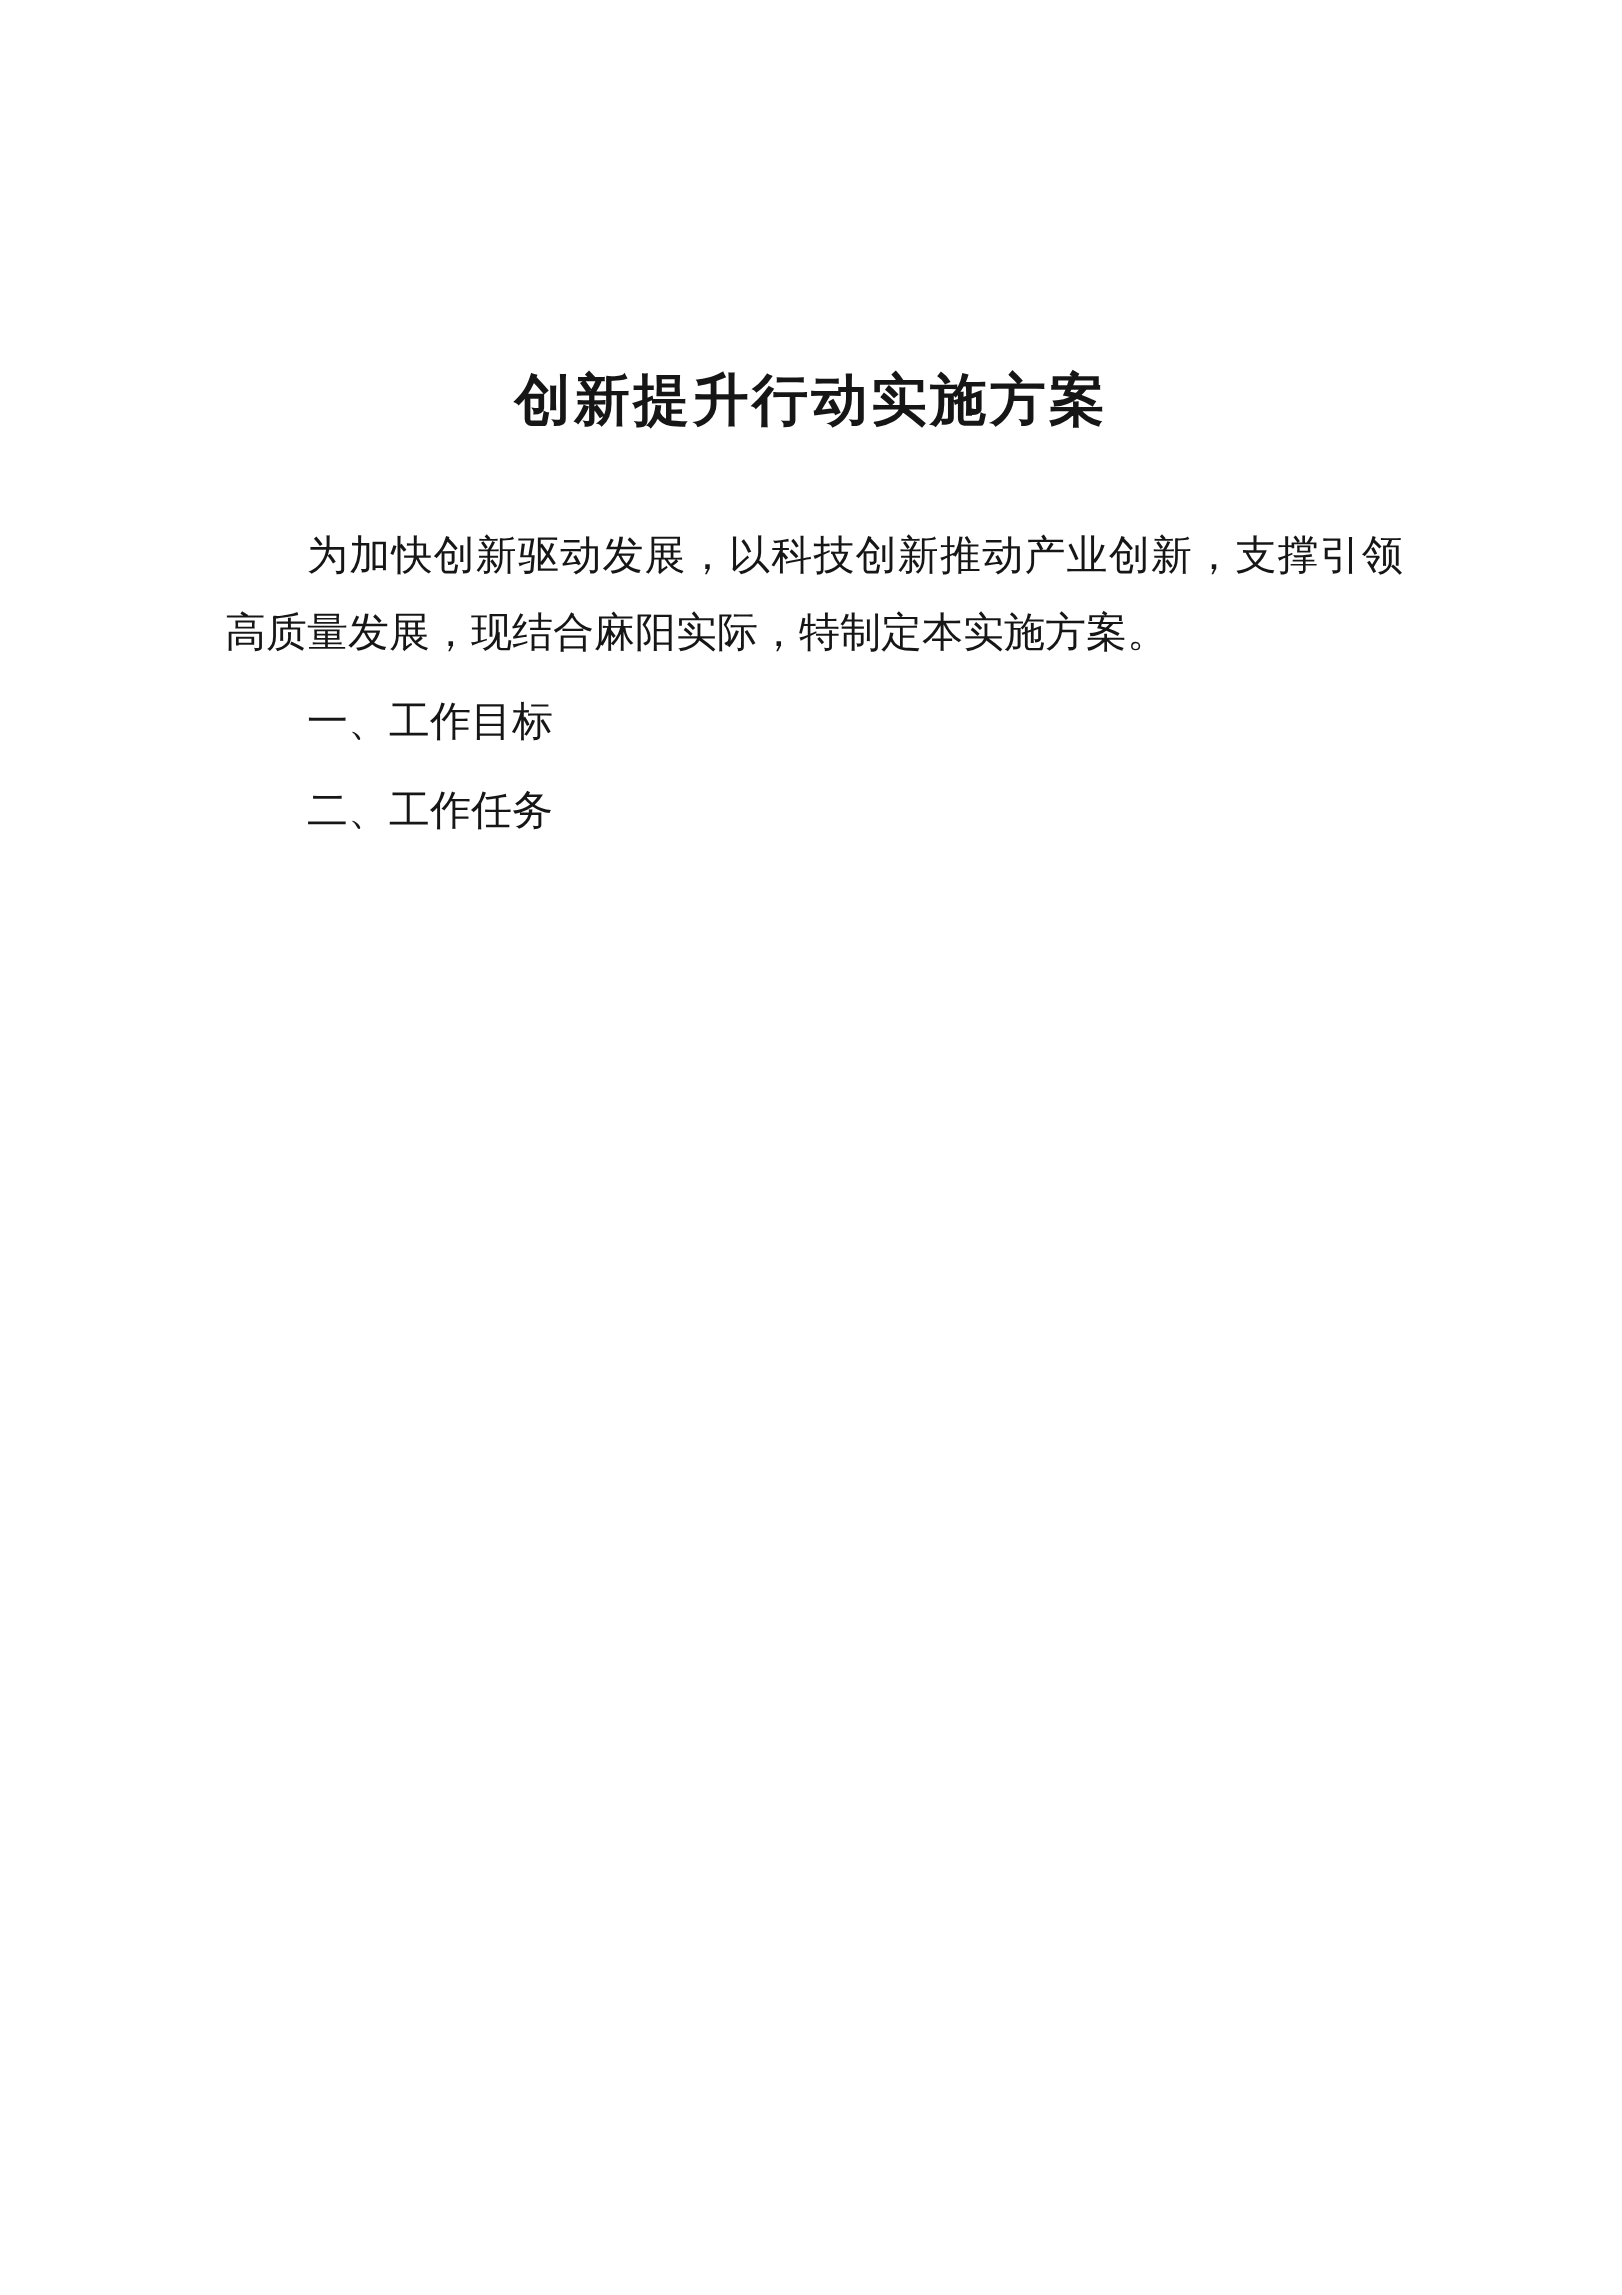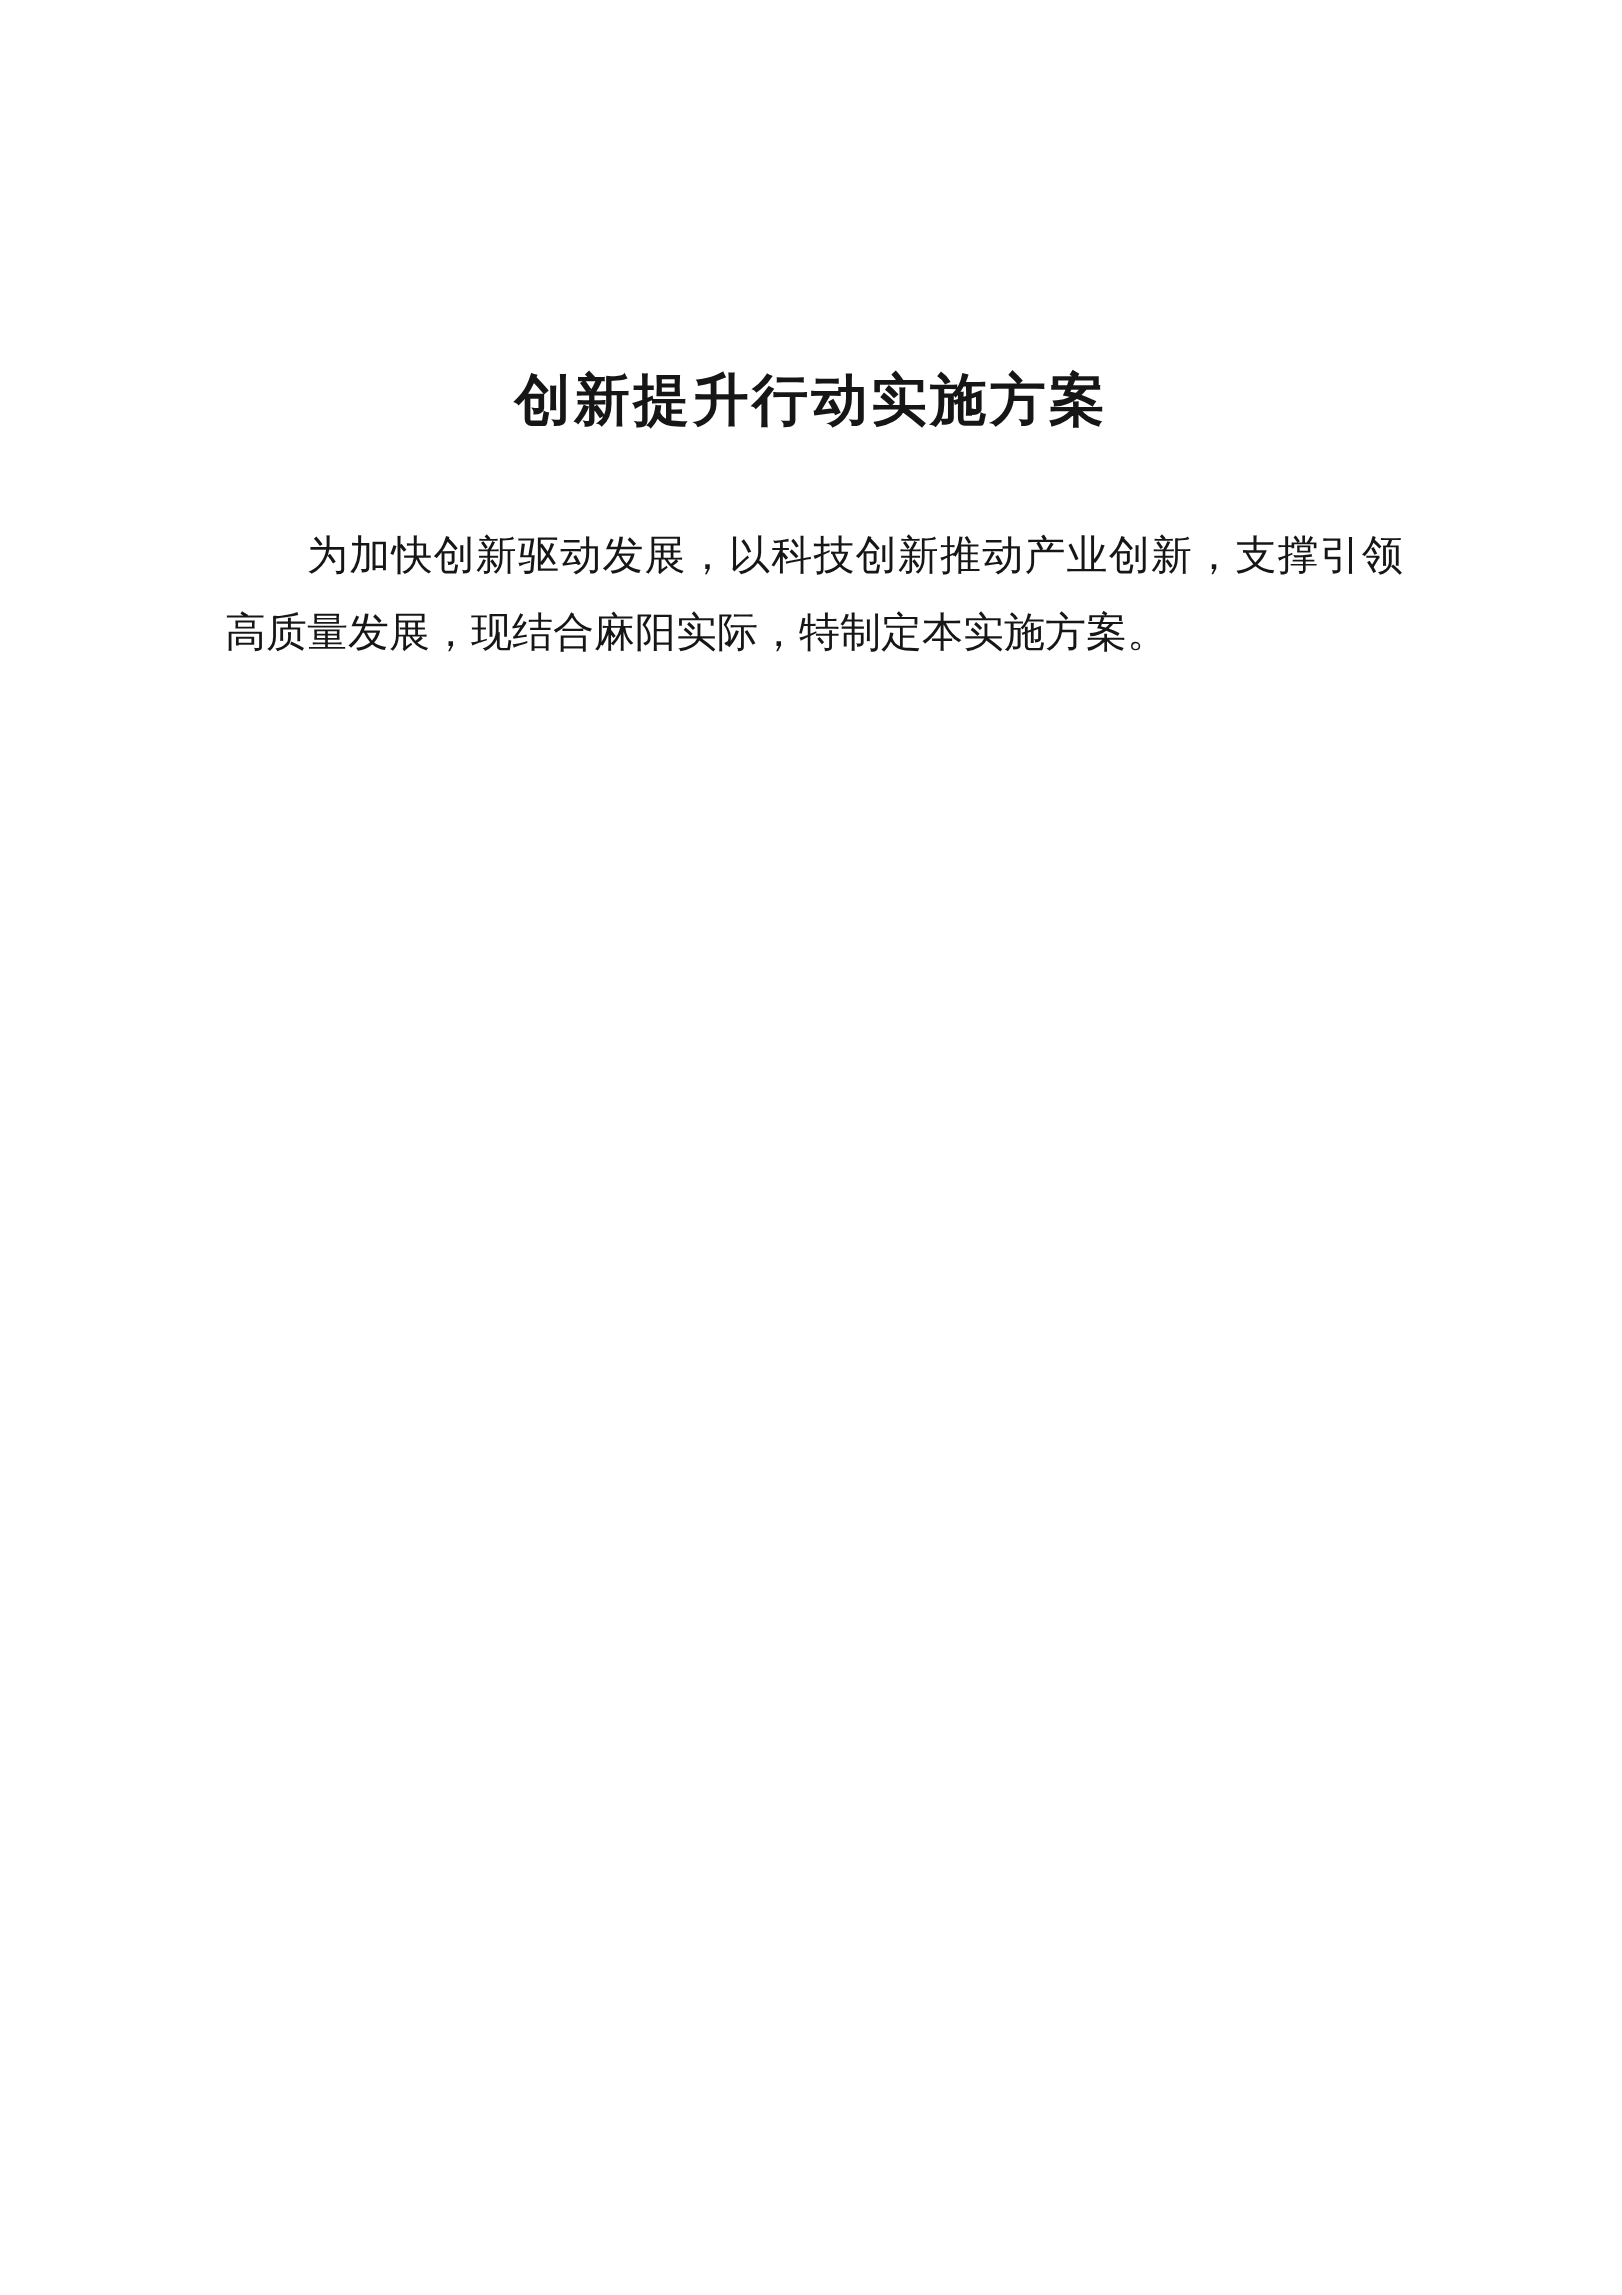--- a/index.html
+++ b/index.html
@@ -51,18 +51,20 @@
 </style>
 </head>
 <body>
 
 <div class="page">
 
   <h1 class="doc-title">创新提升行动实施方案</h1>
 
   <div class="doc-body">
     <p class="block paragraph">为加快创新驱动发展，以科技创新推动产业创新，支撑引领高质量发展，现结合麻阳实际，特制定本实施方案。</p>
+    <p class="block heading">一、工作目标</p>
+    <p class="block heading">二、工作任务</p>
   </div>
 
   <div class="page-number">34</div>
 
 </div>
 
 
 </body></html>

